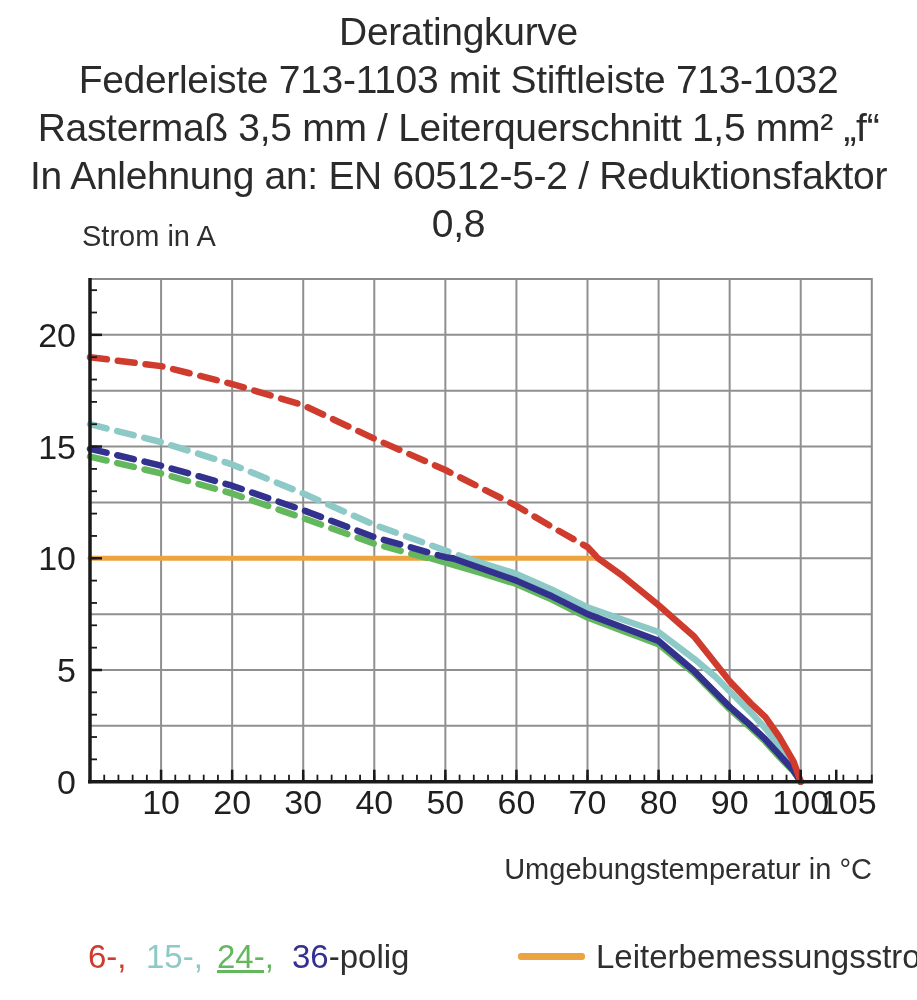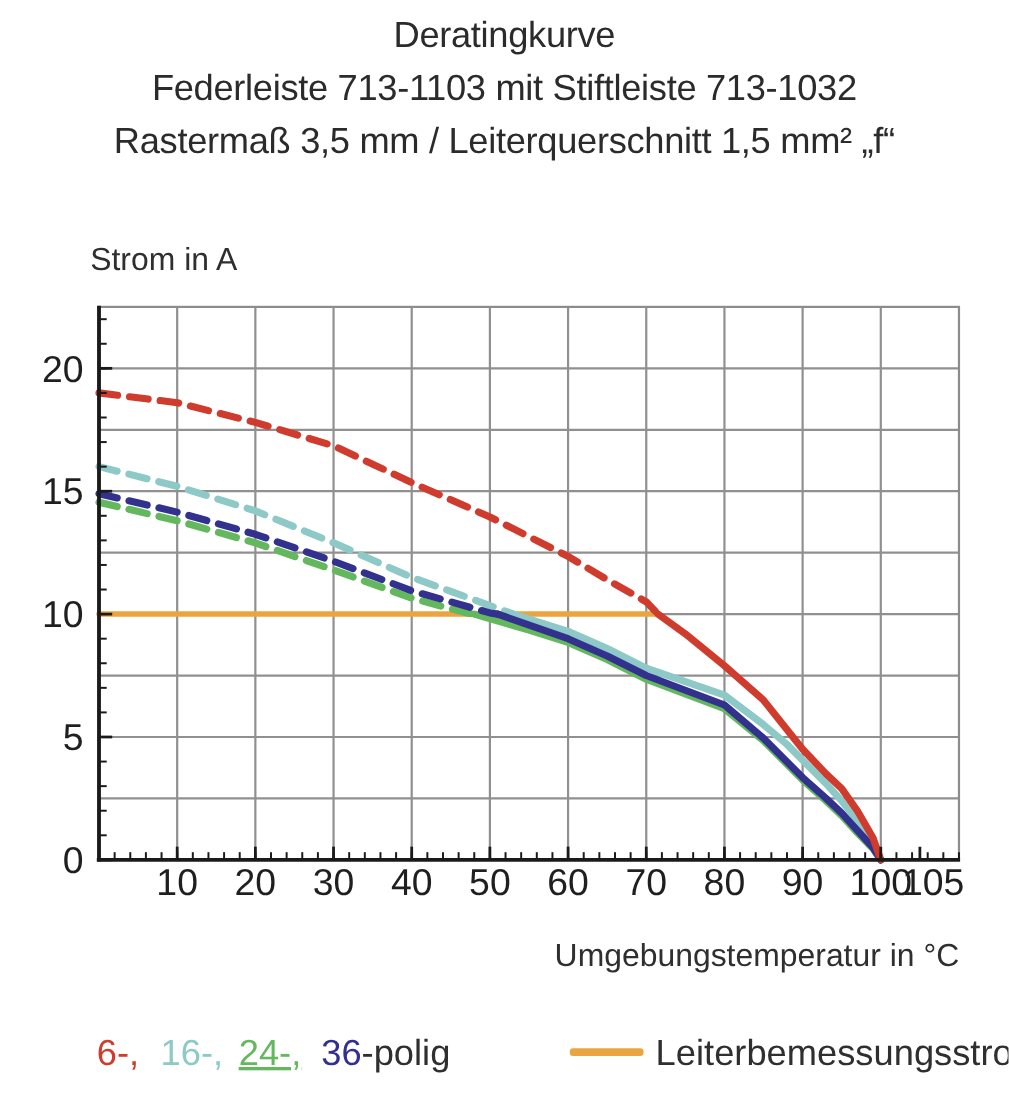--- a/index.html
+++ b/index.html
@@ -7,21 +7,21 @@
     position:relative;
     width:917px;height:1000px;
     background:#ffffff;
     overflow:hidden;
     font-family:"Liberation Sans", sans-serif;
   }
   .titles{
     position:absolute;left:0;top:8px;width:917px;
     text-align:center;
     color:#2b2b2b;
-    font-size:33px;
+    font-size:39px;
     line-height:48px;
     letter-spacing:-0.3px;
   }
   .axis-label{
     position:absolute;
     color:#2f2f2f;
     font-size:29px;
     white-space:nowrap;
     margin-left:35px;
   }
@@ -45,20 +45,21 @@
 </style>
 </head>
 <body>
 
 <div class="page">
 
   <div class="titles">
     <div>Deratingkurve</div>
     <div>Federleiste 713-1103 mit Stiftleiste 713-1032</div>
     <div>Rastermaß 3,5 mm / Leiterquerschnitt 1,5 mm² „f“</div>
+    <div>In Anlehnung an: EN 60512-5-2 / Reduktionsfaktor 0,8</div>
   </div>
 
   <div class="axis-label y-axis-label">Strom in A</div>
 
   <svg id="chart-svg" width="917" height="1000" viewBox="0 0 917 1000">
       <g>
         <line x1="161.07272727272726" y1="279" x2="161.07272727272726" y2="781.7" stroke="#909090" stroke-width="2"></line>
         <line x1="232.14545454545456" y1="279" x2="232.14545454545456" y2="781.7" stroke="#909090" stroke-width="2"></line>
         <line x1="303.21818181818185" y1="279" x2="303.21818181818185" y2="781.7" stroke="#909090" stroke-width="2"></line>
         <line x1="374.2909090909091" y1="279" x2="374.2909090909091" y2="781.7" stroke="#909090" stroke-width="2"></line>
@@ -217,21 +218,21 @@
         <text x="76" y="346.8555555555556" text-anchor="end" font-size="34" fill="#1f1f1f" font-family="&quot;Liberation Sans&quot;, sans-serif">20</text>
       </g>
     </svg>
 
   <div class="axis-label x-axis-label">Umgebungstemperatur in °C</div>
 
   <div class="legend-item" style="left:88px">
     <span style="color: rgb(207, 60, 46);">6-,</span>
   </div>
   <div class="legend-item" style="left:146px">
-    <span style="color: rgb(140, 201, 199);">16-,</span>
+    <span style="color: rgb(140, 201, 199);">15-,</span>
   </div>
   <div class="legend-item" style="left:217px">
     <span style="color: rgb(99, 183, 92); text-decoration: underline;">24-,</span>
   </div>
   <div class="legend-item" style="left:292px">
     <span style="color: rgb(51, 49, 142); text-align: right;">36</span><span>-polig</span>
   </div>
 
   <div class="ref-swatch" style="background: rgb(236, 164, 64);"></div>
   <div class="legend-item ref-label">

